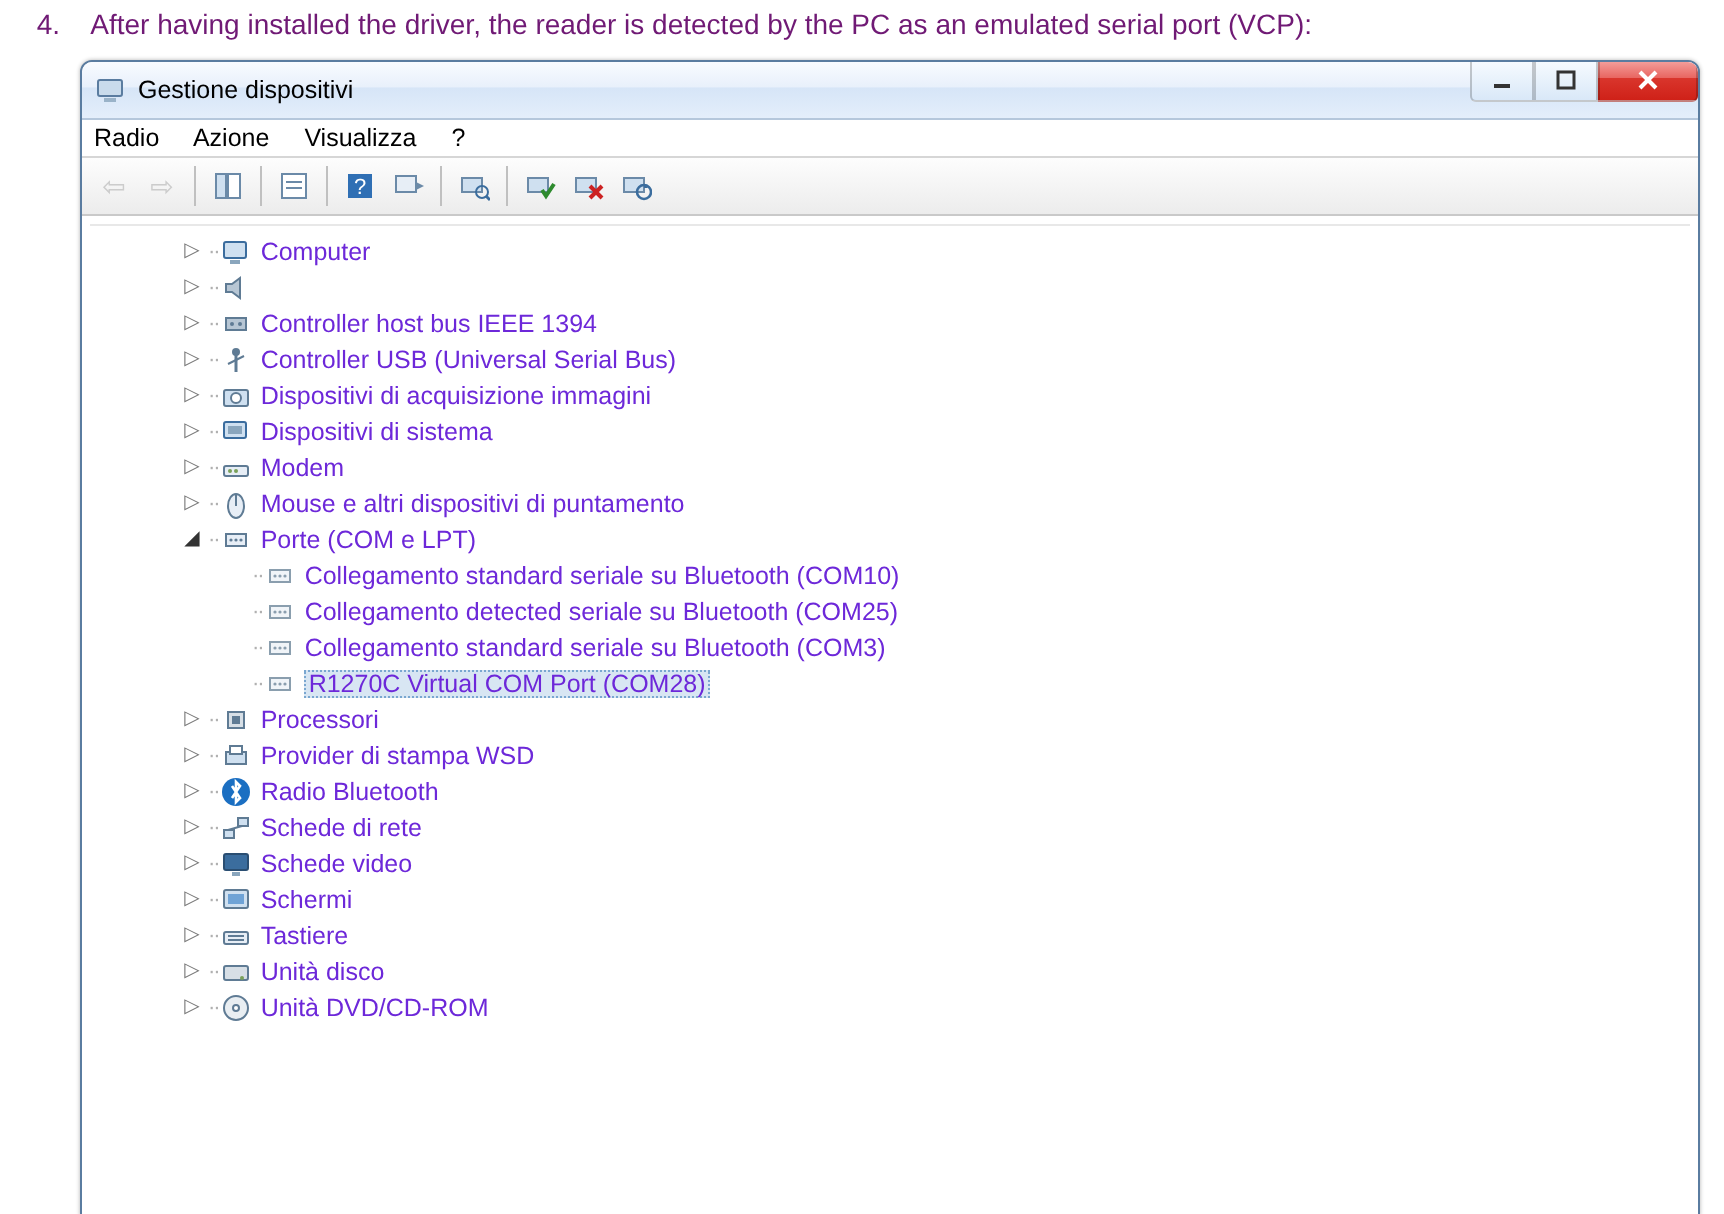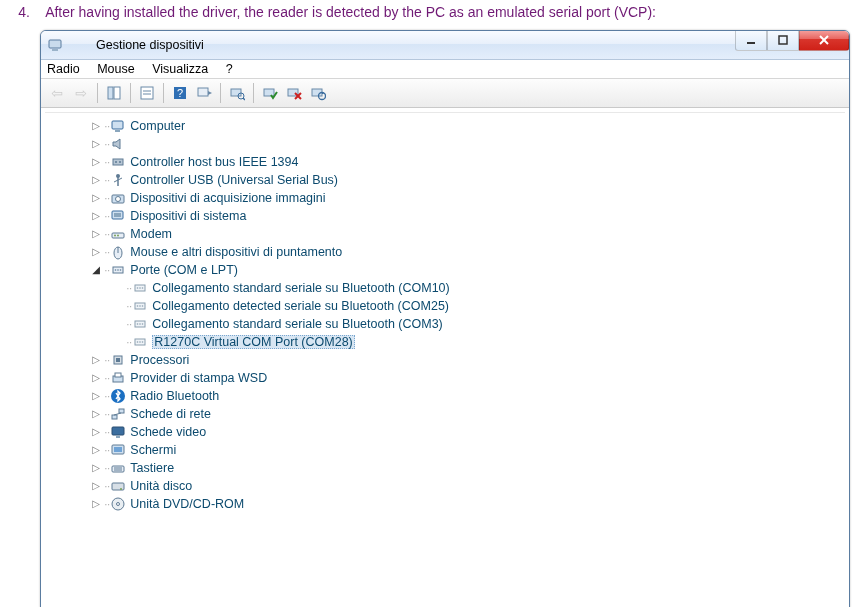--- a/index.html
+++ b/index.html
@@ -31,21 +31,21 @@
     border-bottom: 1px solid #b5c7dc;
     display: flex;
     align-items: center;
     padding: 0 4px 0 6px;
     position: relative;
   }
   .title-icon {
     width: 16px; height: 16px; margin-right: 6px;
     display:inline-flex; align-items:center; justify-content:center;
   }
-  .title-text { font-size: 12.5px; color: #000; margin-left: 27px; }
+  .title-text { font-size: 12.5px; color: #000; }
   .win-controls {
     position: absolute; right: 0; top: -1px; display:flex;
   }
   .win-btn {
     width: 30px; height: 20px;
     border: 1px solid rgba(0,0,0,.2);
     border-top: none;
     display:flex; align-items:center; justify-content:center;
     font-size: 11px;
     color: #333;
@@ -108,21 +108,21 @@
     margin-right: 0px;
   }
   .expander.open { color:#333; }
   .dots {
     color:#b0b0b0; letter-spacing:-1px; font-size:11px; padding:0 1px;
   }
   .dev-icon {
     width:16px; height:16px; margin-right:4px;
     display:inline-flex; align-items:center; justify-content:center;
   }
-  .node-label { color:#0c4a6e; }
+  .node-label { color:#6d28d9; }
   .node.selected .node-label {
     background: #d8e6f3;
     border: 1px dotted #7aa7d0;
     padding: 0 1px;
     text-align: center;
   }
   
   svg { display:block; }
 </style>
 </head>
@@ -157,21 +157,21 @@
           <svg width="12" height="10">
             <line x1="2" y1="1" x2="10" y2="9" stroke="#fff" stroke-width="2"></line>
             <line x1="10" y1="1" x2="2" y2="9" stroke="#fff" stroke-width="2"></line>
           </svg>
         </div>
     </div>
   </div>
 
   <div class="menubar">
     <span>Radio</span>
-    <span>Mouse</span>
+    <span>Azione</span>
     <span>Visualizza</span>
     <span>?</span>
   </div>
 
   <div class="toolbar">
     <span class="tbtn">
         <span class="arrow faded">⇦</span>
       </span>
     <span class="tbtn">
         <span class="arrow faded">⇨</span>

